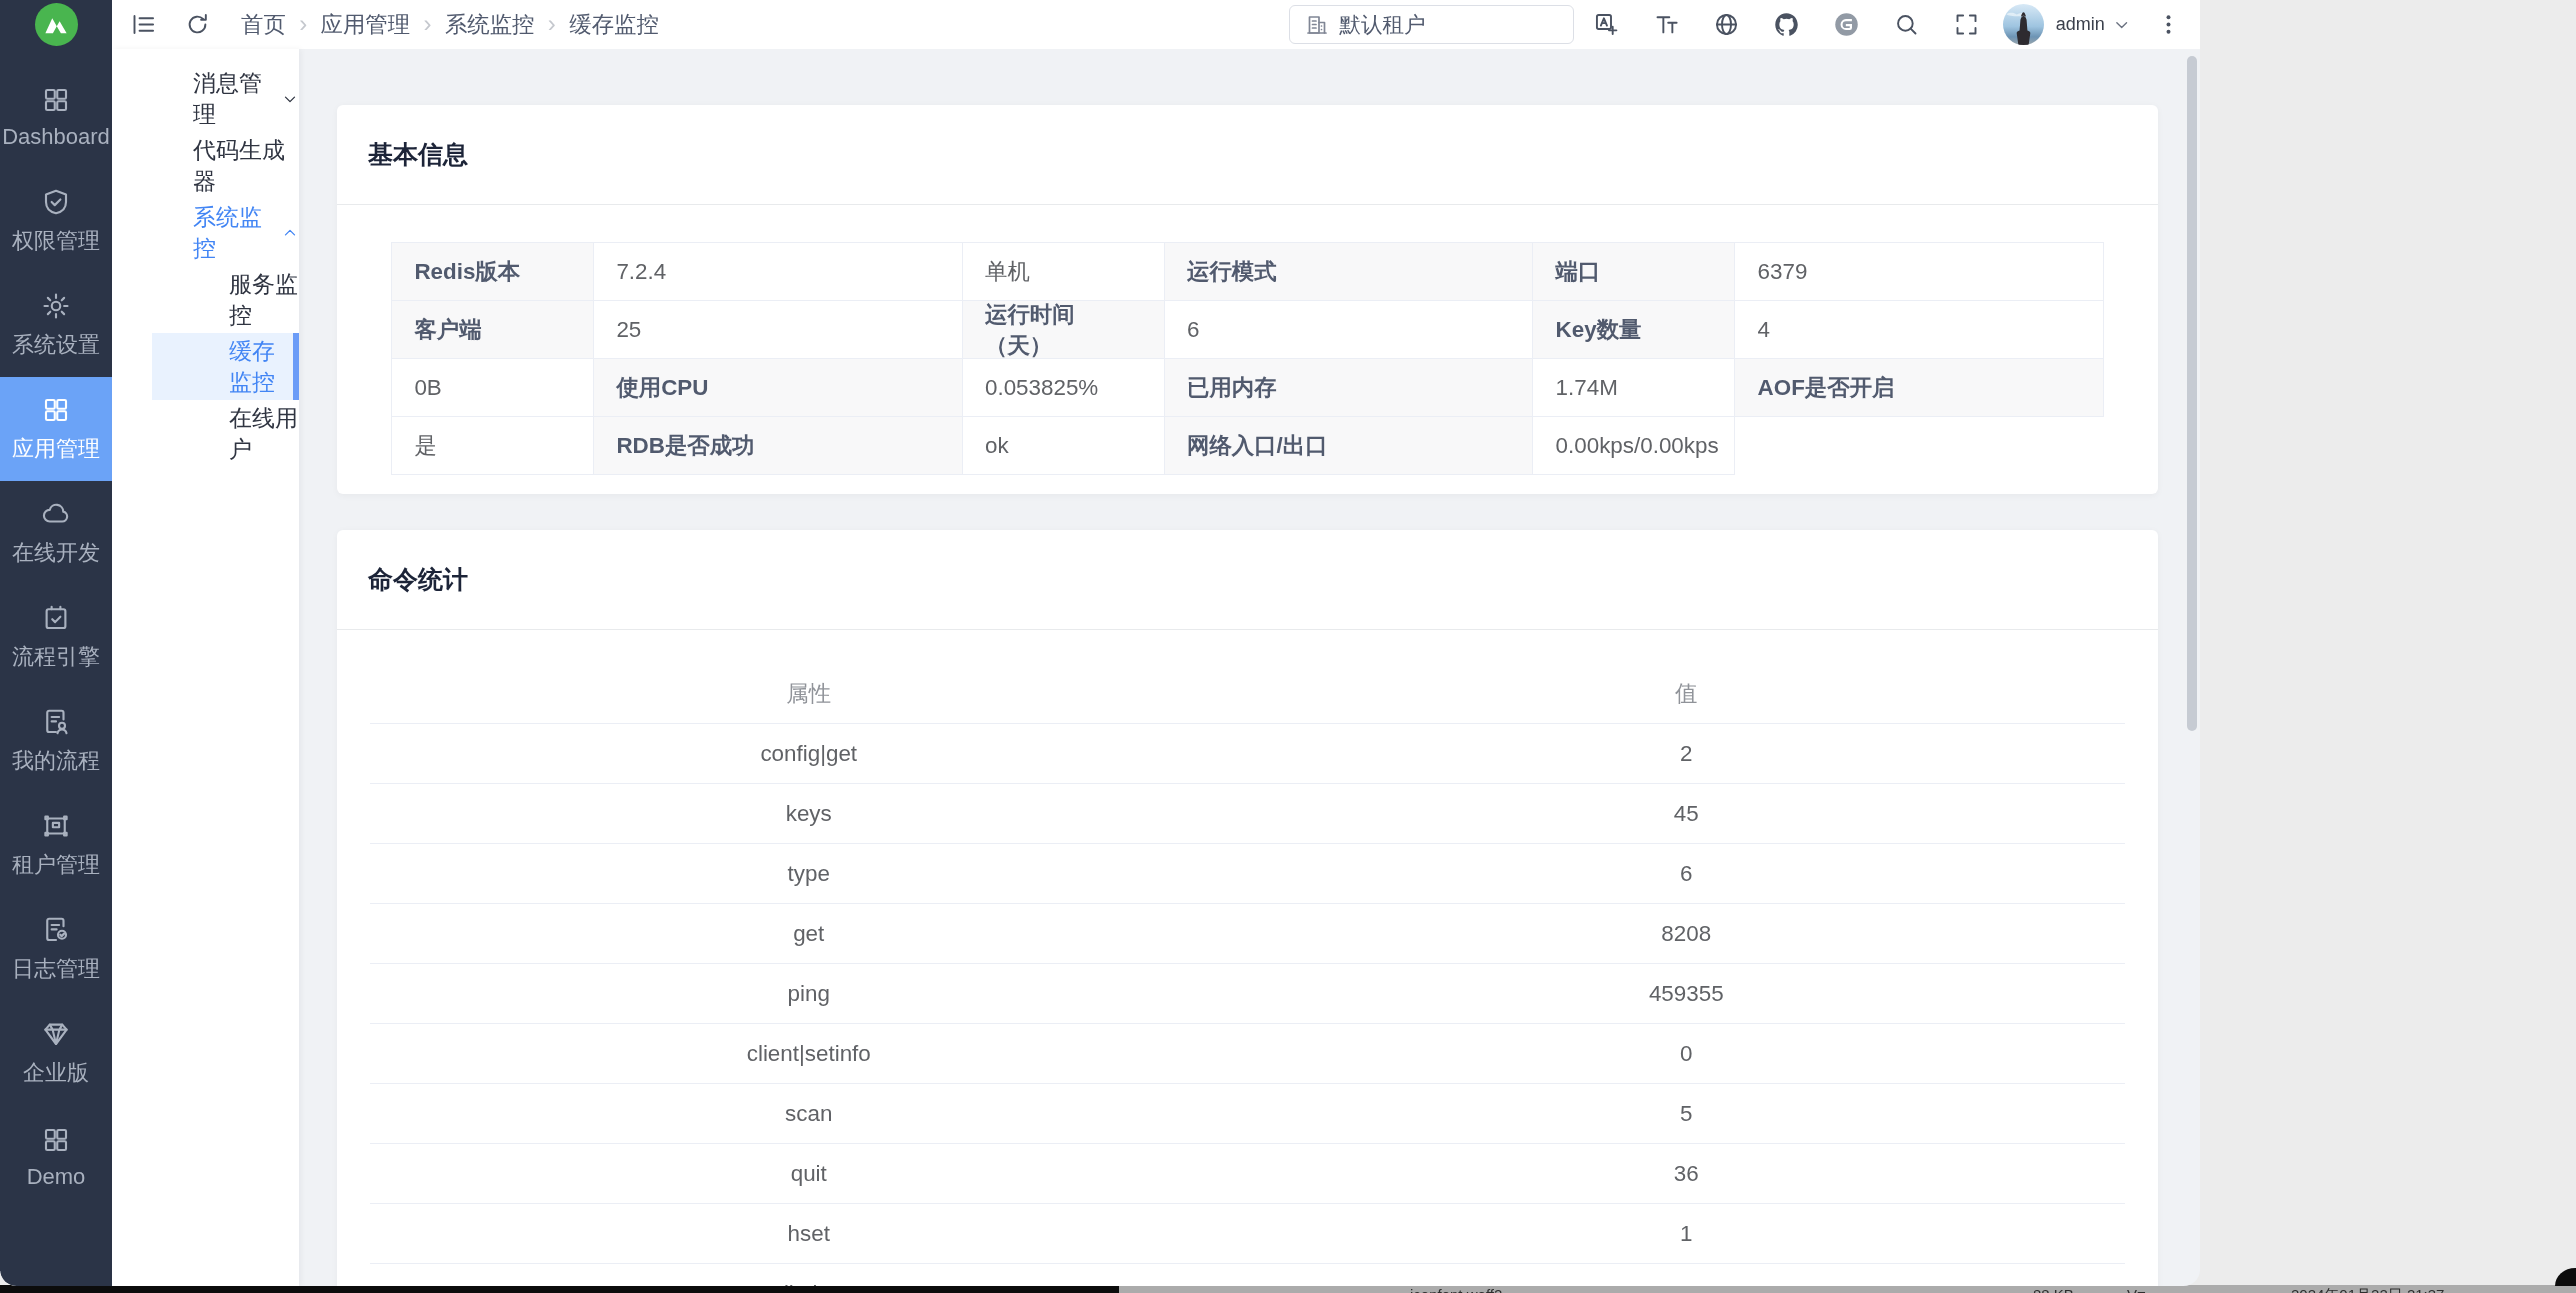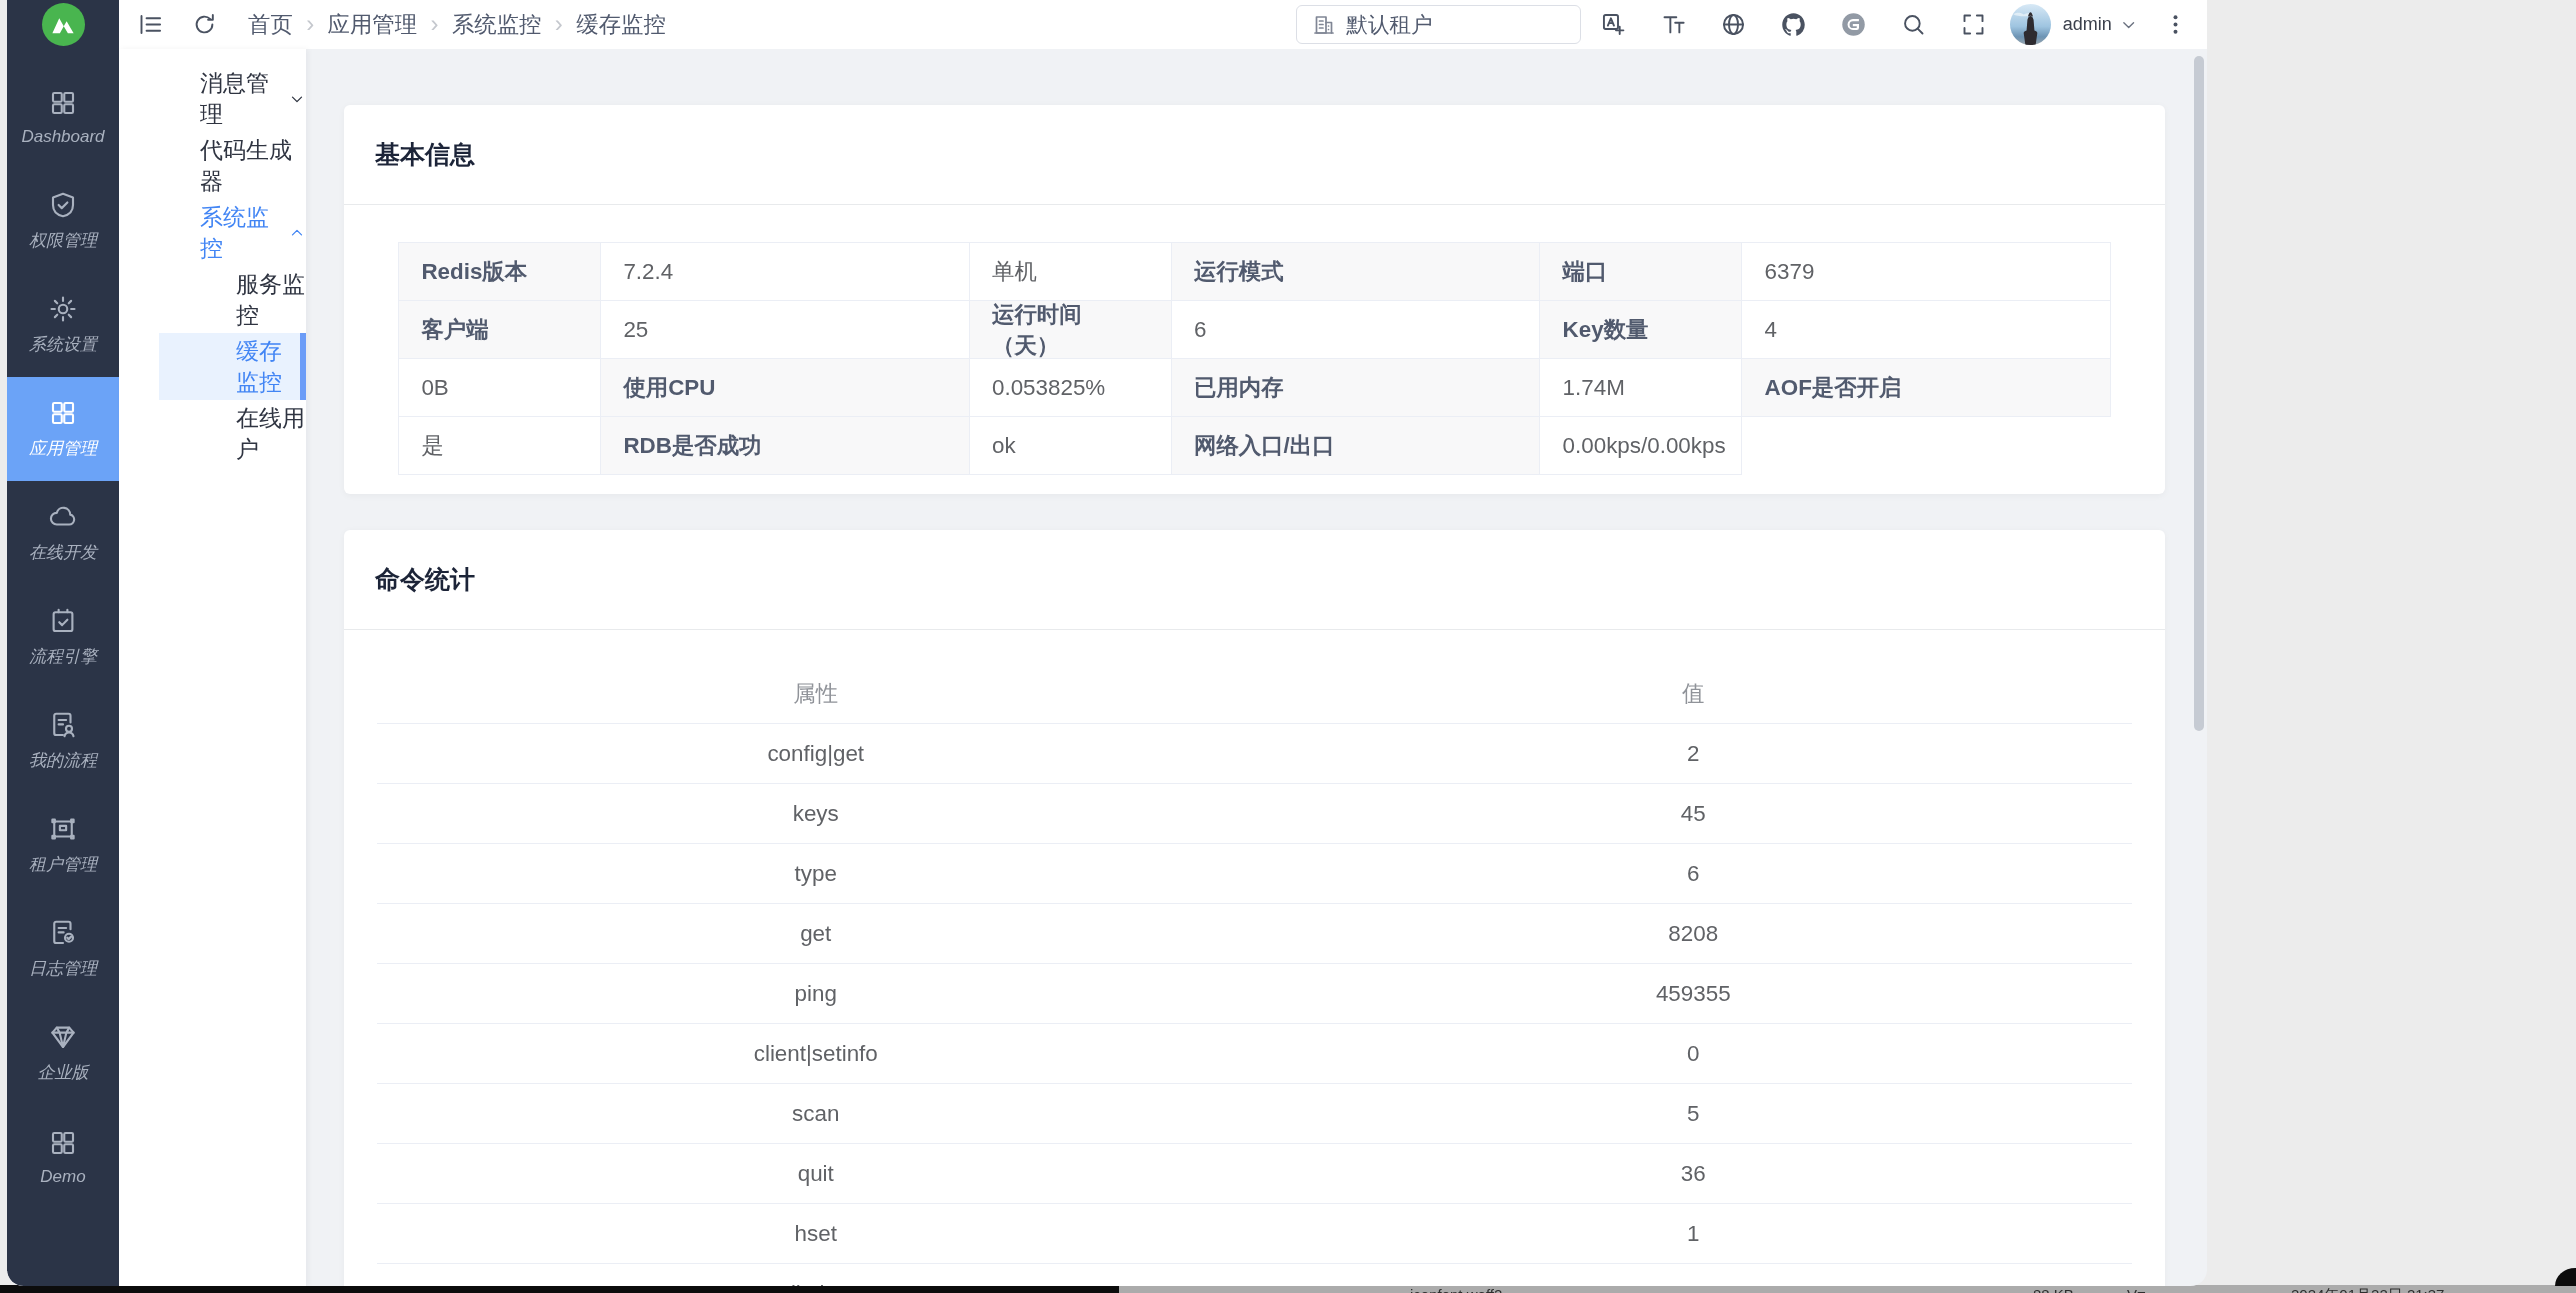--- a/index.html
+++ b/index.html
@@ -6,21 +6,21 @@
   html,body { width:2576px; height:1293px; overflow:hidden; }
   body { position:relative; background:#ececec; font-family:"Liberation Sans","DejaVu Sans",sans-serif; color:#515a6e; }
   svg { display:block; }
 
   
   .bottom-strip { position:absolute; left:0; right:0; bottom:0; height:8.2px; background:#0c0c0c; overflow:hidden; }
   .strip-gray { position:absolute; left:1119px; right:0; top:0; bottom:0; background:#ababab; overflow:hidden; }
   .strip-frag { position:absolute; top:0.7px; font-size:15px; color:#2e2e2e; white-space:nowrap; }
 
   
-  .window { position:absolute; top:0; left:7px; width:2200px; height:1286px; border-radius:0 0 16.4px 16.4px;
+  .window { position:absolute; top:0; left:0; width:2200px; height:1286px; border-radius:0 0 16.4px 16.4px;
             overflow:hidden; background:#f0f2f5; }
 
   
   .topbar { height:49px; display:flex; }
   .logo-cell { width:112px; flex:0 0 112px; background:#2b3447; display:flex; align-items:center; justify-content:center; }
   .logo-circle { width:43px; height:43px; border-radius:50%; background:#49b54f; display:flex; align-items:center; justify-content:center; }
   .logo-circle svg { width:30px; height:30px; }
   .header { flex:1; background:#fff; display:flex; align-items:center; padding:0 19.4px 0 18px; }
   .h-iconbtn { background:none; border:none; color:#4a5261; cursor:pointer; display:flex; align-items:center; justify-content:center; padding:0; }
   .h-iconbtn svg { width:27px; height:27px; }
@@ -39,21 +39,21 @@
   .user-name { font-size:18px; color:#3b404c; margin:0 7.5px 0 12px; cursor:pointer; }
   .user-chevron svg { width:19.4px; height:19.4px; color:#6b7280; }
   .more-btn { margin-left:24px; }
   .more-btn svg { width:25px; height:25px; }
 
   
   .body-row { display:flex; height:1237px; }
 
   .primary-sidebar { width:112px; flex:0 0 112px; background:#2b3447; padding-top:16.4px; border-radius:0 0 0 16.4px; }
   .p-item { height:104px; display:flex; flex-direction:column; align-items:center; justify-content:center; gap:9px;
-            color:#a9b1bf; font-size:17px; cursor:pointer;font-style:italic; }
+            color:#a9b1bf; font-size:22px; cursor:pointer; }
   .p-item .p-icon svg { width:30px; height:30px; }
   .p-item.active { background:#6ba3f7; color:#fff; }
 
   .secondary-sidebar { width:187px; flex:0 0 187px; background:#fff; padding-top:16.4px; box-shadow:1.5px 0 6px rgba(0,21,41,.05);padding-left:40px; }
   .s-item { height:67px; display:flex; align-items:center; font-size:23px; color:#2f3441; cursor:pointer; padding-left:41px; }
   .s-item.child { padding-left:77px; }
   .s-item .chev { margin-left:16.4px; color:inherit; }
   .s-item .chev svg { width:18px; height:18px; }
   .s-item.blue { color:#4285f4; }
   .s-item.active { background:#e9f2fe; border-right:6px solid #6b9cf7; color:#4285f4; }

